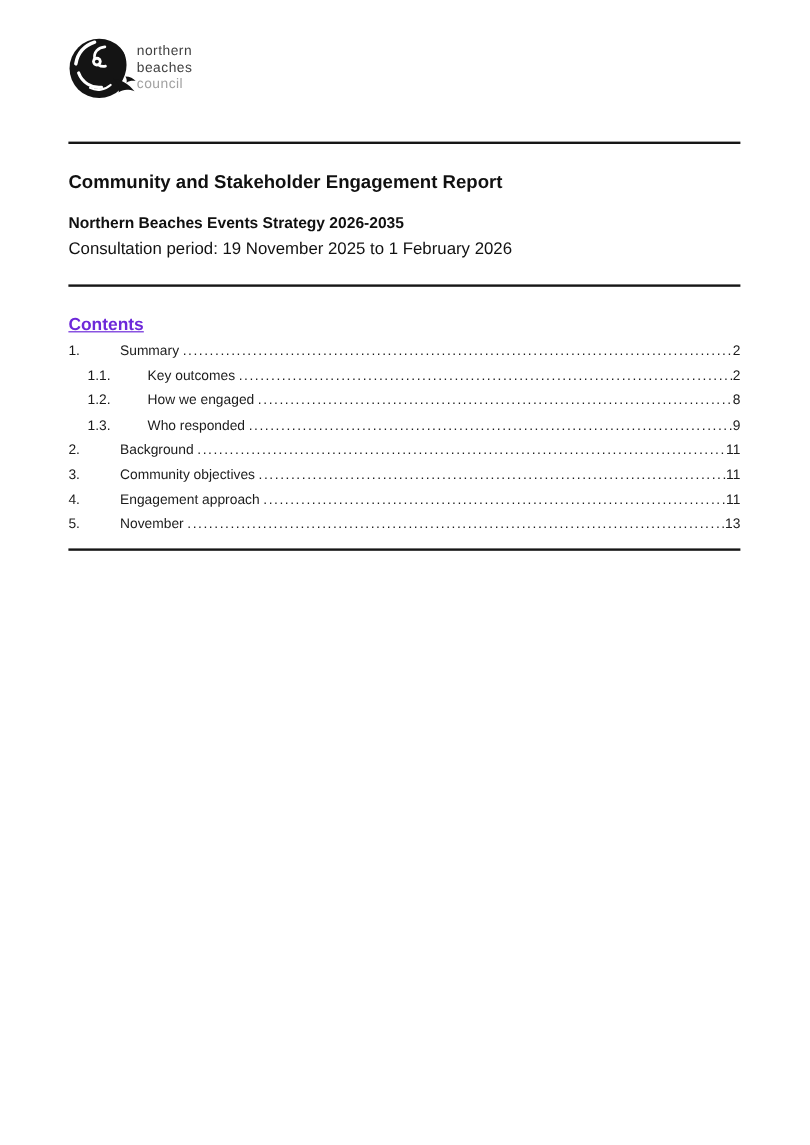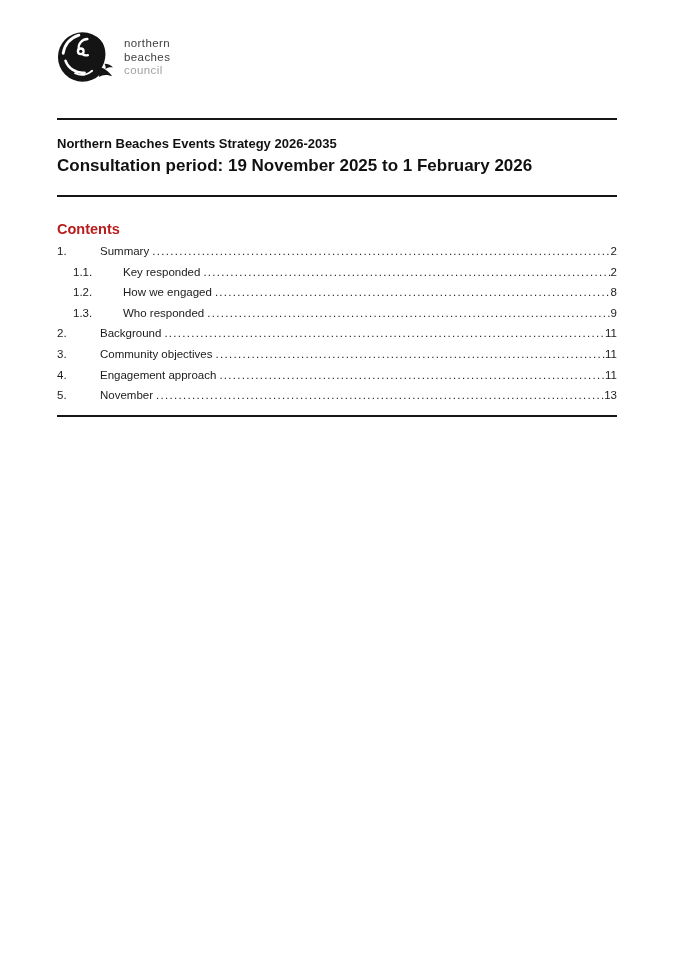--- a/index.html
+++ b/index.html
@@ -16,21 +16,20 @@
     background: #ffffff;
     font-family: "Liberation Sans", "DejaVu Sans", sans-serif;
     color: #1b1b1b;
     overflow: hidden;
   }
 
   
   .logo-row {
     display: flex;
     align-items: flex-start;
-    gap: 10px;
     height: 56px;
   }
   .logo-icon { flex: 0 0 auto; }
   .logo-text {
     padding-top: 7px;
     font-size: 11.5px;
     line-height: 13.5px;
     letter-spacing: 0.4px;
     font-weight: 400;
   }
@@ -56,31 +55,32 @@
   }
   .report-subtitle {
     margin: 15px 0 0 0;
     font-size: 13px;
     line-height: 17px;
     font-weight: 700;
     color: #111111;
   }
   .consultation {
     margin: 6px 0 0 0;
-    font-size: 17px;
+    font-size: 14px;
     line-height: 15px;
-    font-weight: 700;
+    font-weight: 400;
     color: #111111;
   }
   .contents-heading {
     margin: 23px 0 0 0;
     font-size: 14.5px;
     line-height: 18px;
     font-weight: 700;
-    color: #b91c1c;
+    color: #6d28d9;
+    text-decoration: underline;
   }
 
   
   .toc { margin-top: 3px; }
   .toc-row {
     display: flex;
     height: 20.6px;
     line-height: 20.6px;
     font-size: 11.5px;
     color: #1b1b1b;
@@ -122,39 +122,40 @@
     </svg>
     <div class="logo-text">
       <span style="color: rgb(63, 63, 63);">northern</span>
       <span style="color: rgb(63, 63, 63);">beaches</span>
       <span style="color: rgb(162, 162, 162);">council</span>
     </div>
   </header>
 
   <hr class="rule rule-top">
 
+  <h1 class="report-title">Community and Stakeholder Engagement Report</h1>
   <h2 class="report-subtitle">Northern Beaches Events Strategy 2026-2035</h2>
   <h3 class="consultation">Consultation period: 19 November 2025 to 1 February 2026</h3>
 
   <hr class="rule rule-mid">
 
   <h2 class="contents-heading">Contents</h2>
 
   <nav class="toc">
 
     <div class="toc-row lvl1">
       <span class="toc-num">1.</span>
       <span class="toc-label">Summary</span>
       <span class="dots">........................................................................................................................................................................................................</span>
       <span class="toc-page">2</span>
     </div>
 
     <div class="toc-row lvl2">
       <span class="toc-num">1.1.</span>
-      <span class="toc-label">Key responded</span>
+      <span class="toc-label">Key outcomes</span>
       <span class="dots">........................................................................................................................................................................................................</span>
       <span class="toc-page">2</span>
     </div>
 
     <div class="toc-row lvl2">
       <span class="toc-num">1.2.</span>
       <span class="toc-label">How we engaged</span>
       <span class="dots">........................................................................................................................................................................................................</span>
       <span class="toc-page">8</span>
     </div>

